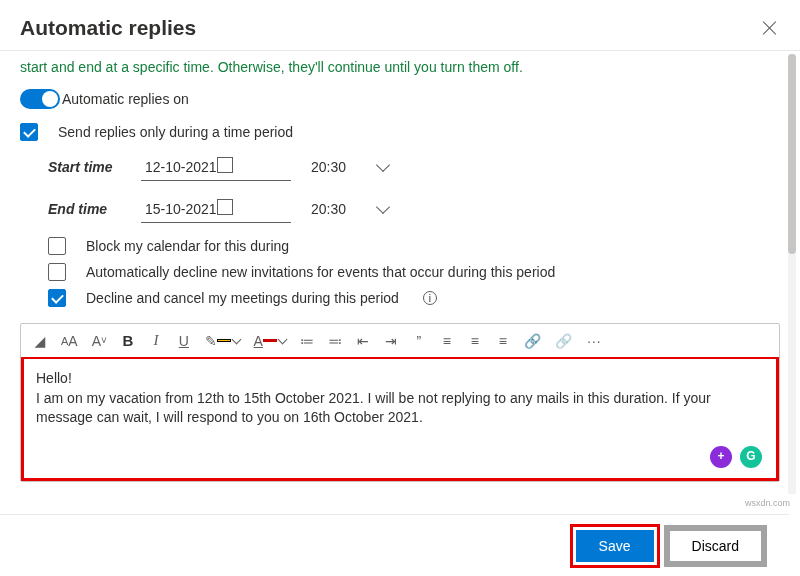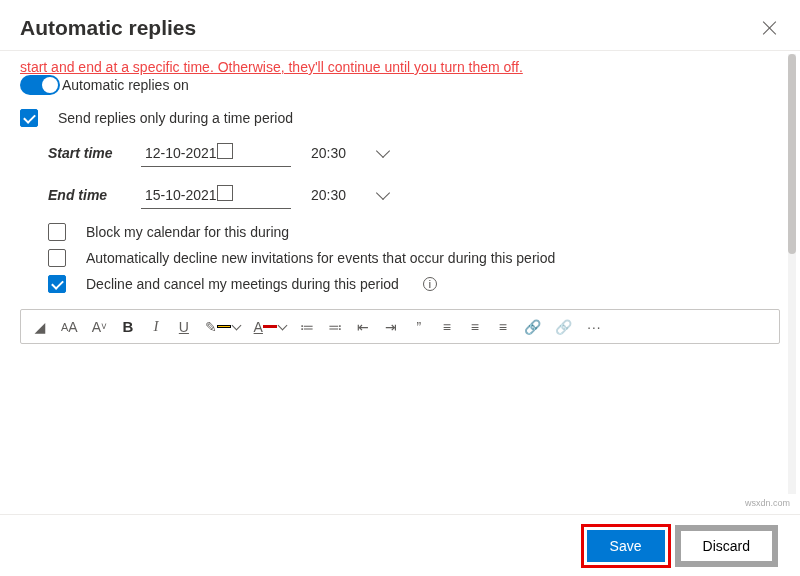--- a/index.html
+++ b/index.html
@@ -5,21 +5,21 @@
 * { box-sizing: border-box; margin: 0; padding: 0; }
 body { font-family: "Segoe UI", Arial, sans-serif; font-size: 14px; color: #323130; width: 800px; height: 576px; background: #fff; position: relative; overflow: hidden; }
 .dialog { width: 800px; height: 576px; background: #fff; position: relative; }
 .header { padding: 16px 20px 10px; border-bottom: 1px solid #edebe9; display: flex; justify-content: space-between; align-items: center; }
 .title { font-size: 21px; font-weight: 600; }
 .close { width: 20px; height: 20px; cursor: pointer; position: relative; }
 .close::before, .close::after { content:""; position:absolute; left:9px; top:1px; width:1px; height:18px; background:#605e5c; }
 .close::before { transform: rotate(45deg); }
 .close::after { transform: rotate(-45deg); }
 .body { padding: 8px 20px 0; height: 445px; overflow-y: auto; }
-.desc { color: #ef4444; font-size:14px;text-decoration:underline; }
+.desc { color: #15803d; margin-bottom: 14px; font-size:14px; }
 .toggle-row { display:flex; align-items:center; gap:2px; margin-bottom: 14px; }
 .toggle { width: 40px; height: 20px; background:#0078d4; border-radius:10px; position:relative; cursor:pointer; }
 .toggle::after { content:""; position:absolute; right:2px; top:2px; width:16px; height:16px; border-radius:50%; background:#fff; }
 .check-row { display:flex; align-items:center; gap:20px; margin-bottom:12px; }
 .checkbox { width:18px; height:18px; border:1px solid #605e5c; border-radius:2px; display:flex; align-items:center; justify-content:center; cursor:pointer; flex-shrink:0; }
 .checkbox.checked { background:#0078d4; border-color:#0078d4; }
 .checkbox.checked::after { content:""; width:5px; height:9px; border:solid #fff; border-width:0 2px 2px 0; transform:rotate(45deg); margin-top:-2px; }
 .time-rows { margin-left: 28px; margin-bottom: 10px; }
 .time-row { display:flex; align-items:center; gap:18px; margin-bottom:14px; }
 .time-label { width:75px; font-weight:600;font-style:italic; }
@@ -37,21 +37,21 @@
 .tb-i { font-style:italic; font-family:serif; font-size:15px; }
 .tb-u { text-decoration:underline; font-size:14px; }
 .swatch-y { width:14px; height:3px; background:#ffc000; border:1px solid #000; display:inline-block; }
 .swatch-r { width:14px; height:3px; background:#c00; display:inline-block; }
 .mchev { width:7px; height:7px; border-right:1px solid #605e5c; border-bottom:1px solid #605e5c; transform:rotate(45deg); display:inline-block; margin-left:2px; margin-bottom:2px; }
 .content { padding:10px 12px 50px; border:3px solid #e60000; border-top-width:2px; min-height:110px; line-height:1.4; font-size:14px; position:relative; }
 .badges { position:absolute; bottom:10px; right:14px; display:flex; gap:8px; }
 .badge { width:22px; height:22px; border-radius:50%; display:flex; align-items:center; justify-content:center; color:#fff; font-weight:bold; font-size:12px; }
 .b1 { background:#8b2bd9; }
 .b2 { background:#15c39a; }
-.footer { position:absolute; bottom:0; left:0; right:0; border-top:1px solid #edebe9; padding:12px 22px; display:flex; justify-content:flex-end; gap:10px; height:62px; align-items:center; }
+.footer { position:absolute; bottom:0; left:0; right:11px; border-top:1px solid #edebe9; padding:12px 22px; display:flex; justify-content:flex-end; gap:10px; height:62px; align-items:center; }
 .btn { padding:7px 22px; font-size:14px; cursor:pointer; }
 .btn-primary { background:#0078d4; color:#fff; border:1px solid #0078d4; outline:3px solid #e60000; outline-offset:3px; }
 .btn-sec { background:#fff; border:6px solid #a3a3a3; }
 .scrollbar { position:absolute; top:54px; right:4px; width:8px; height:440px; background:#f3f3f3; }
 .thumb { position:absolute; top:0; width:8px; height:200px; background:#c8c6c4; border-radius:4px; }
 .watermark { position:absolute; bottom:68px; right:10px; font-size:9px; color:#aaa; }
 </style>
 </head>
 <body>
 
@@ -144,20 +144,28 @@
         <span class="tb">⇤</span>
         <span class="tb">⇥</span>
         <span class="tb">”</span>
         <span class="tb">≡</span>
         <span class="tb">≡</span>
         <span class="tb">≡</span>
         <span class="tb">🔗</span>
         <span class="tb" style="opacity:.5">🔗</span>
         <span class="tb">···</span>
       </div>
+      <div class="content">
+        <div>Hello!</div>
+        <div>I am on my vacation from 12th to 15th October 2021. I will be not replying to any mails in this duration. If your message can wait, I will respond to you on 16th October 2021.</div>
+        <div class="badges">
+          <div class="badge b1">+</div>
+          <div class="badge b2">G</div>
+        </div>
+      </div>
     </div>
   </div>
 
   <div class="scrollbar">
     <div class="thumb"></div>
   </div>
 
   <div class="watermark">wsxdn.com</div>
 
   <div class="footer">

